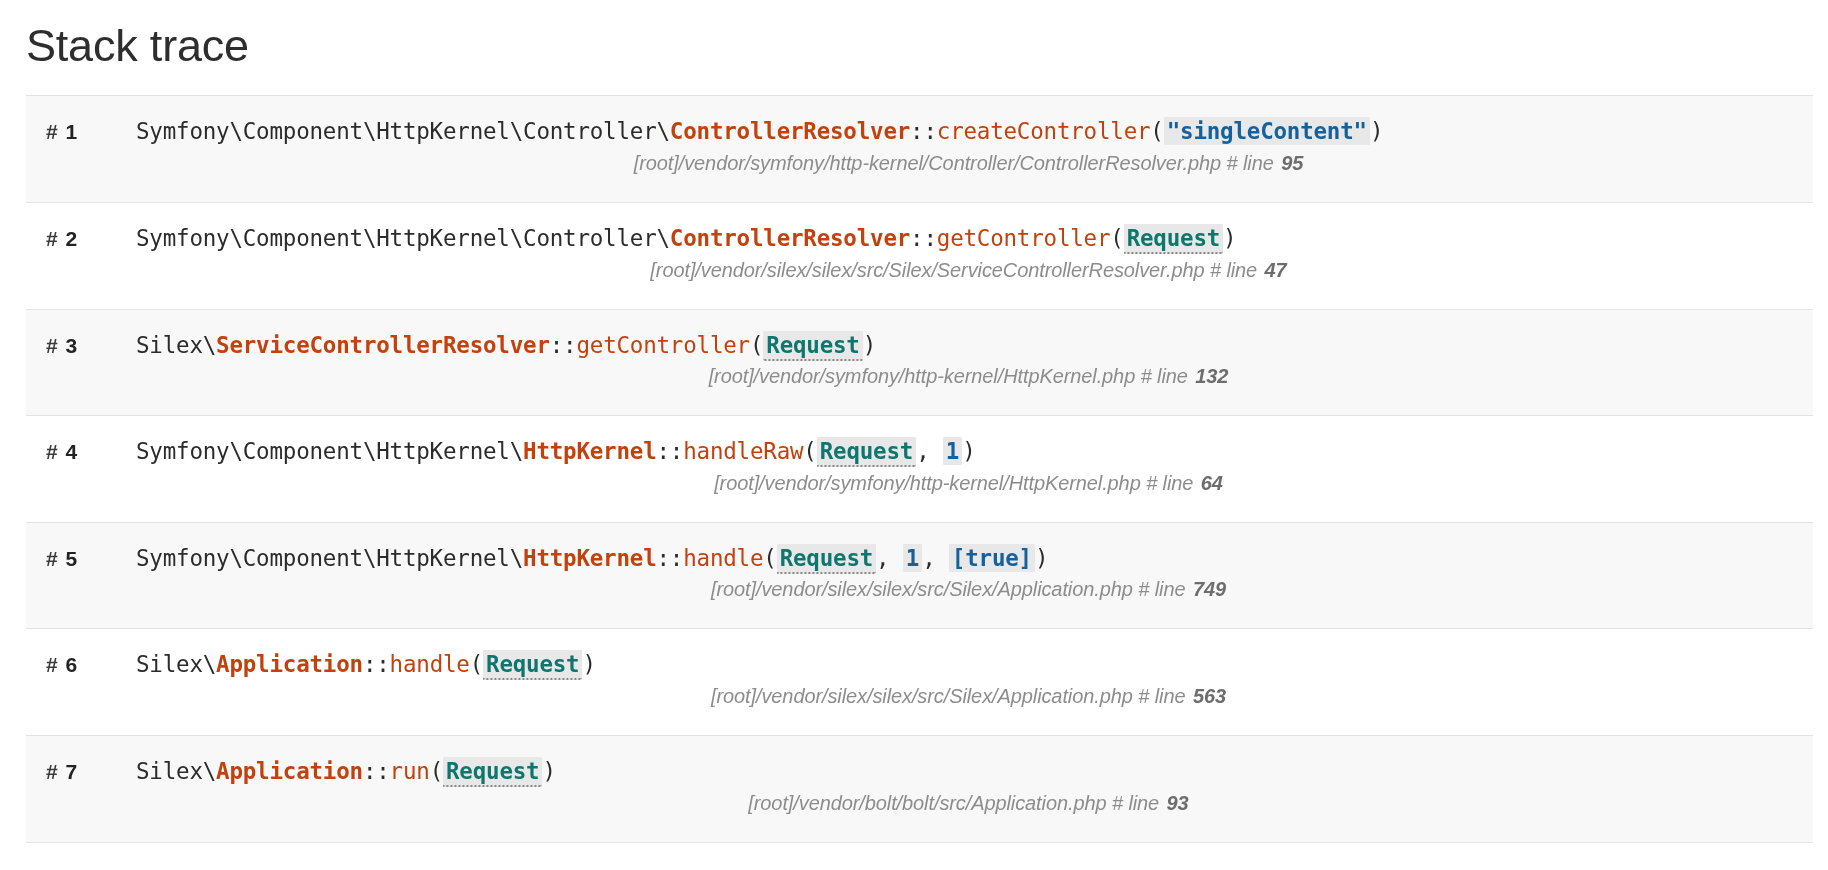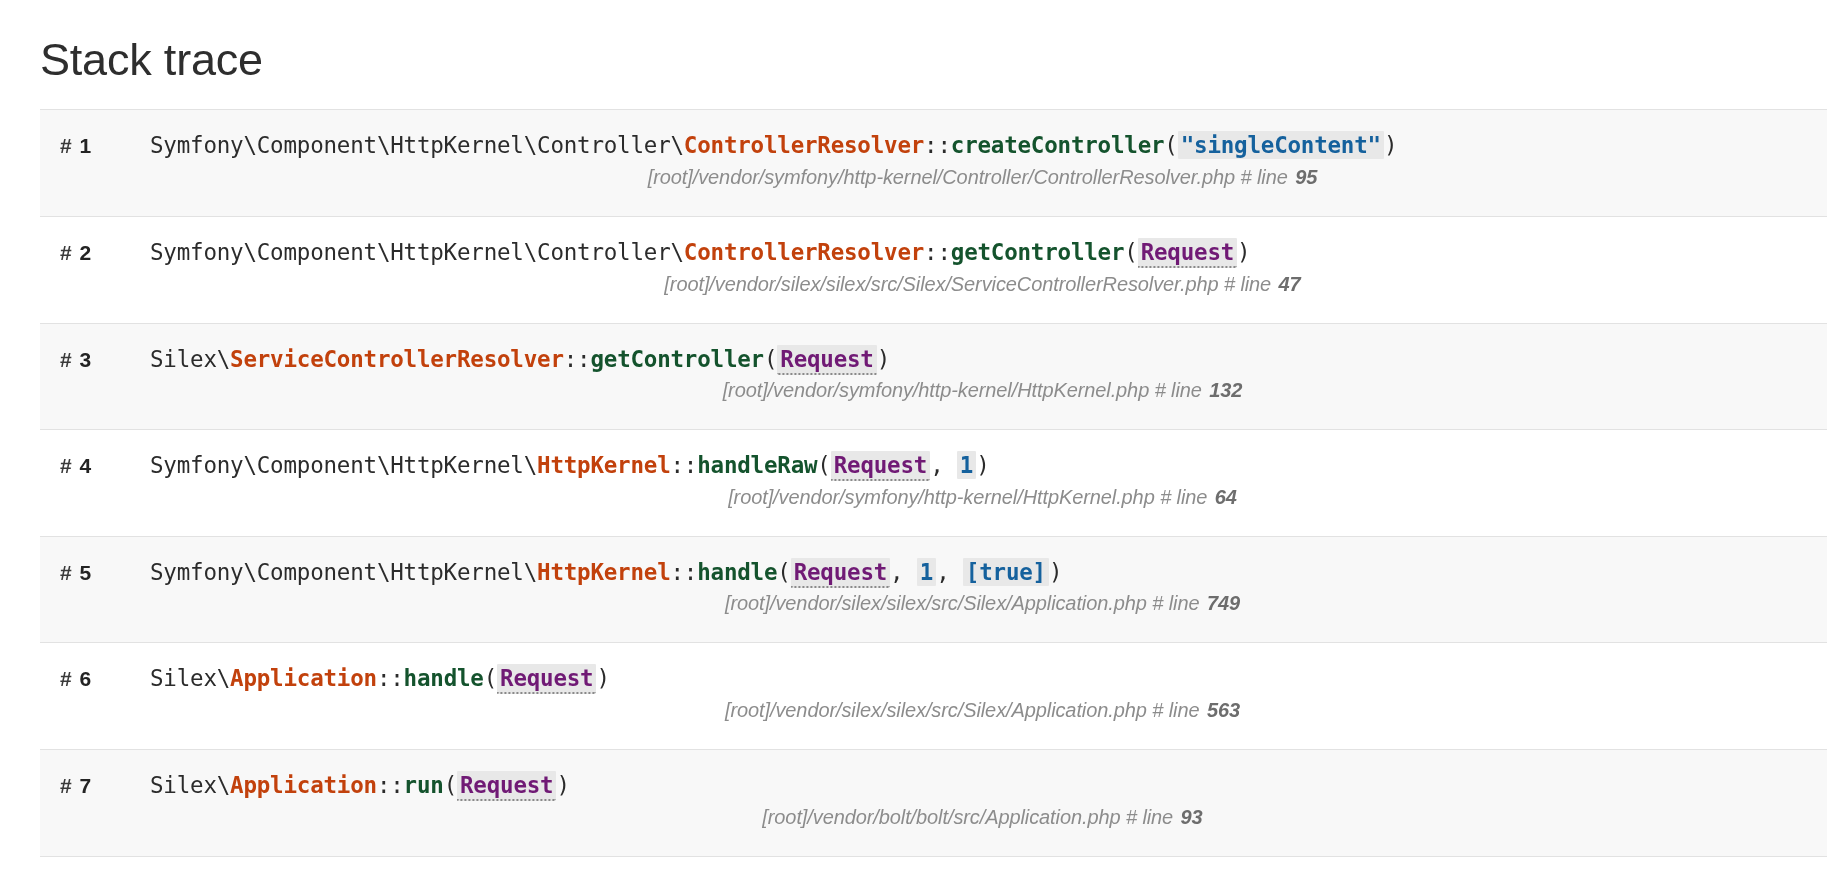--- a/index.html
+++ b/index.html
@@ -13,21 +13,21 @@
     height: 870px;
     font-family: "Liberation Sans", sans-serif;
     -webkit-font-smoothing: antialiased;
     overflow: hidden;
   }
 
   .page {
     width: 1560px;
     height: 870px;
     box-sizing: border-box;
-    padding: 18px;
+    padding: 4px;
     position: relative;
   }
 
   .page-title {
     font-family: "Liberation Sans", sans-serif;
     font-size: 45px;
     font-weight: 400;
     color: #2e2e2e;
     letter-spacing: -0.2px;
     margin: 0;
@@ -80,28 +80,28 @@
     font-family: "DejaVu Sans Mono", "Liberation Mono", monospace;
     font-size: 22.5px;
     line-height: 1.45;
     color: #2b2b2b;
     white-space: nowrap;
     letter-spacing: -0.2px;
   }
   .ns { font-weight: 400; text-align: center; }
   .cls { font-weight: 700; color: #c2410c; }
   .sep { font-weight: 400; color: #2b2b2b; }
-  .method { font-weight: 700; color: #14532d; }
+  .method { font-weight: 400; color: #c2410c; }
   .paren { font-weight: 400; color: #2b2b2b; }
   .comma { font-weight: 400; color: #2b2b2b; }
 
   .arg {
     background: #e8e8e8;
     font-weight: 700;
-    color: #701a75;
+    color: #0f766e;
     padding: 1px 3px;
     border-radius: 1px;
   }
   .arg.obj {
     border-bottom: 2px dotted #8a8a8a;
   }
   .arg.str { color: #15619d; }
   .arg.num { color: #15619d; }
   .arg.bool { color: #15619d; }
 

